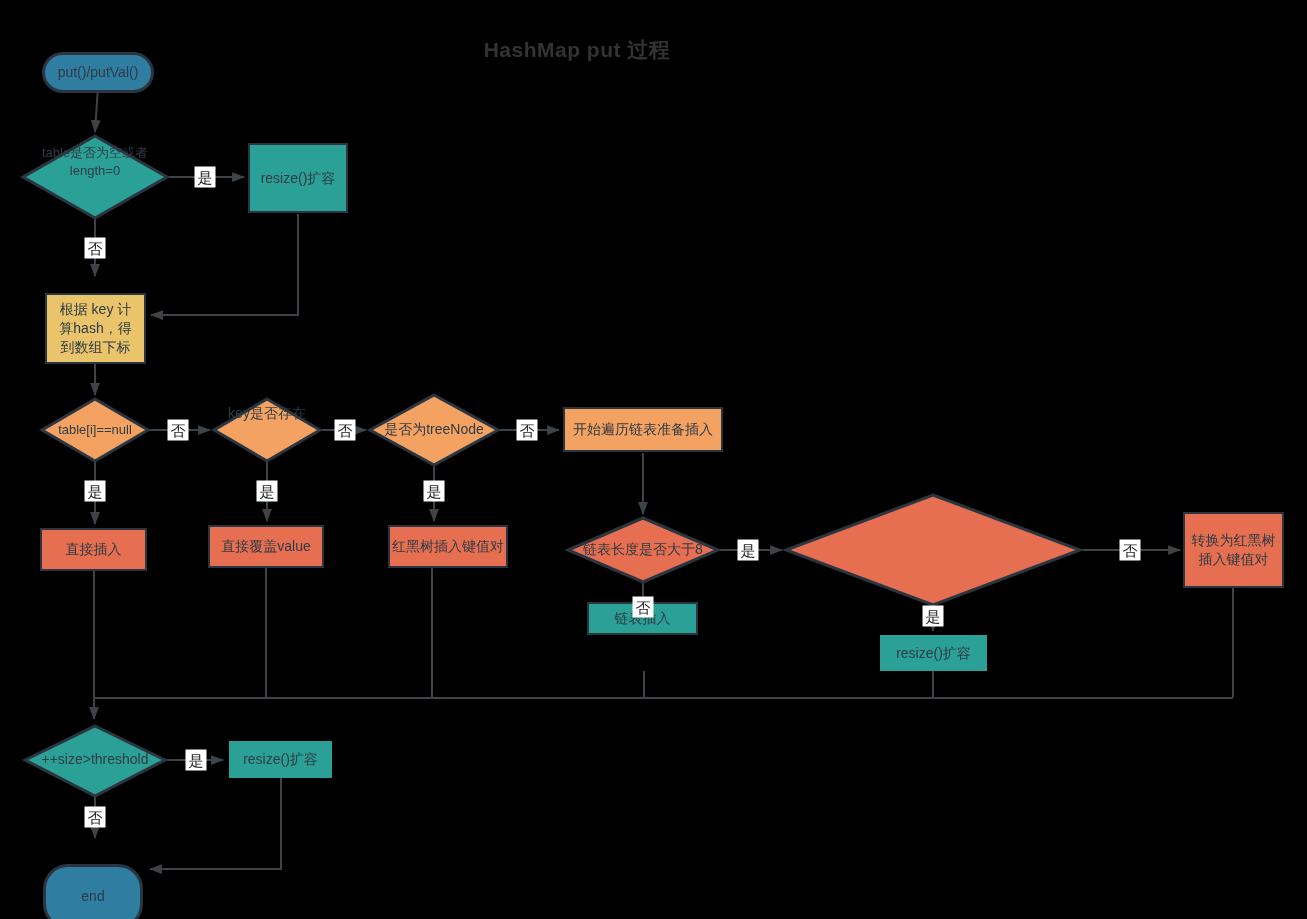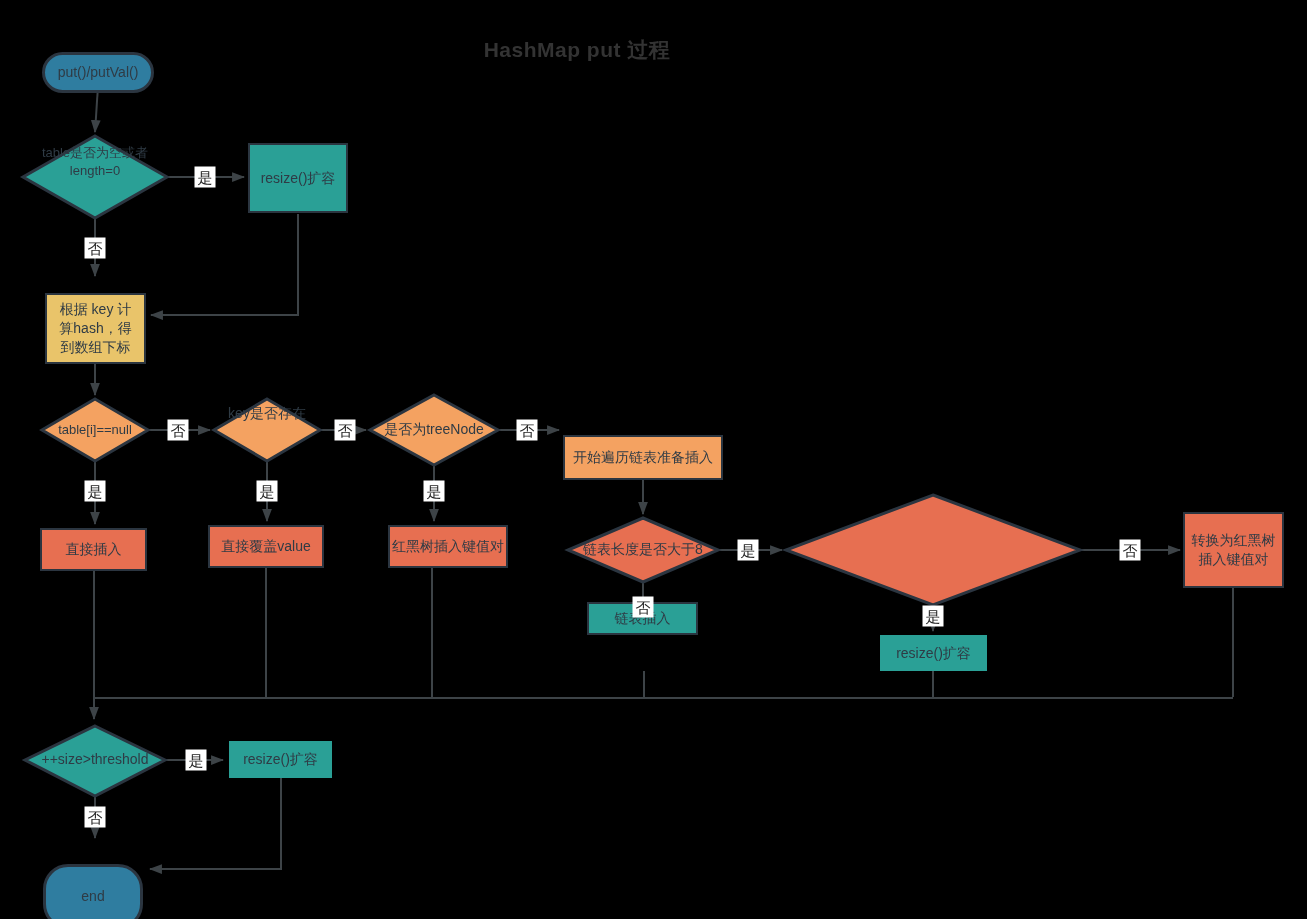--- a/index.html
+++ b/index.html
@@ -20,21 +20,21 @@
     display:flex; align-items:center; justify-content:center;
     text-align:center; white-space:pre-line;
     color:var(--node-text,#2f3b45); font-size:14px; line-height:1.35;
   }
   .rect      { border:2.5px solid var(--border,#2b3540); }
   .noborder  { border:none; }
   .stadium   { border:3px solid var(--border,#2b3540); border-radius:22px; }
   .fill-blue   { background:var(--blue); }
   .fill-teal   { background:var(--teal); }
   .fill-yellow { background:var(--yellow); }
-  .fill-orange { background:var(--orange);margin-top:28px; }
+  .fill-orange { background:var(--orange); }
   .fill-coral  { background:var(--coral); }
   .dlabel {
     position:absolute; transform:translate(-50%,-50%);
     text-align:center; white-space:pre-line;
     color:var(--node-text,#2f3b45); font-size:14px; line-height:1.4;
   }
   .elabel {
     position:absolute; transform:translate(-50%,-50%);
     background:var(--label-bg,#fff); color:var(--label-text,#222);
     font-size:15px; line-height:1; padding:3px 3px;

